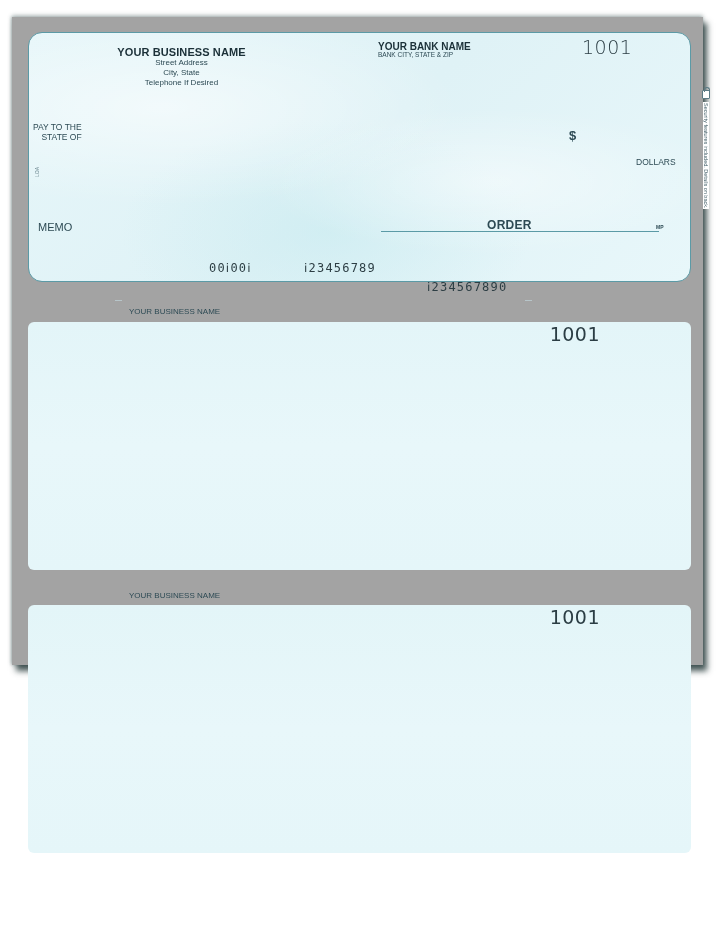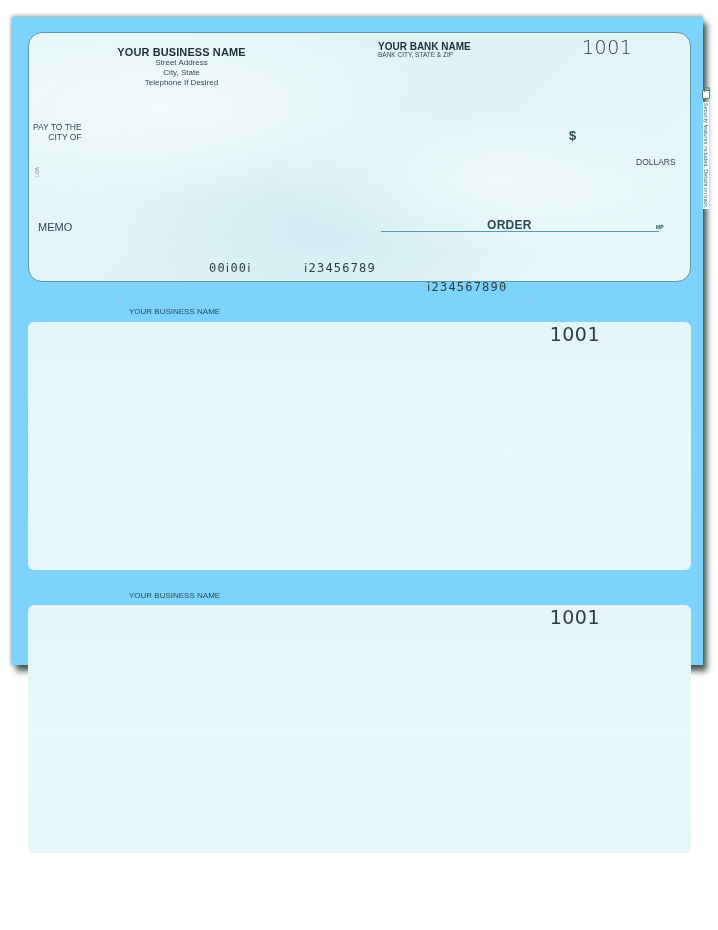--- a/index.html
+++ b/index.html
@@ -1,21 +1,21 @@
 <!DOCTYPE html>
 <html><head>
   <meta charset="utf-8">
   <style>
     * { box-sizing: border-box; margin: 0; padding: 0; }
     html, body { width: 718px; height: 930px; background: #ffffff; overflow: hidden; }
     body { position: relative; font-family: "Liberation Sans", sans-serif; color: #1f3a44; }
 
     .paper {
       position: absolute; left: 12px; top: 17px; width: 691px; height: 648px;
-      background: #7dd3fc;
+      background: #a3a3a3;
       box-shadow: 4px 6px 6px rgba(40,60,60,0.85), -1px 0 3px rgba(120,140,140,0.5), 0 -2px 4px rgba(120,140,140,0.45);
     }
 
     .check {
       position: absolute; left: 16px; top: 15px; width: 663px; height: 250px;
       border: 1.5px solid #5b9aa6; border-radius: 14px;
       background:
         radial-gradient(ellipse at 20% 30%, rgba(255,255,255,0.55), rgba(255,255,255,0) 40%),
         radial-gradient(ellipse at 70% 60%, rgba(255,255,255,0.45), rgba(255,255,255,0) 35%),
         radial-gradient(ellipse at 45% 80%, rgba(200,235,240,0.6), rgba(200,235,240,0) 40%),
@@ -82,21 +82,21 @@
 
     <div class="bank-block">
       <div class="bank-name">YOUR BANK NAME</div>
       <div class="bank-line">BANK CITY, STATE &amp; ZIP</div>
     </div>
 
     <div class="check-no">1001</div>
 
     <div class="pay-label">
       <div>PAY TO THE</div>
-      <div>CITY OF</div>
+      <div>STATE OF</div>
     </div>
 
     <div class="dollar-sign">$</div>
     <div class="dollars-label">DOLLARS</div>
 
     <div class="memo-label">MEMO</div>
     <div class="sig-line"></div>
     <div class="sample">ORDER</div>
     <div class="mp">MP</div>
 

